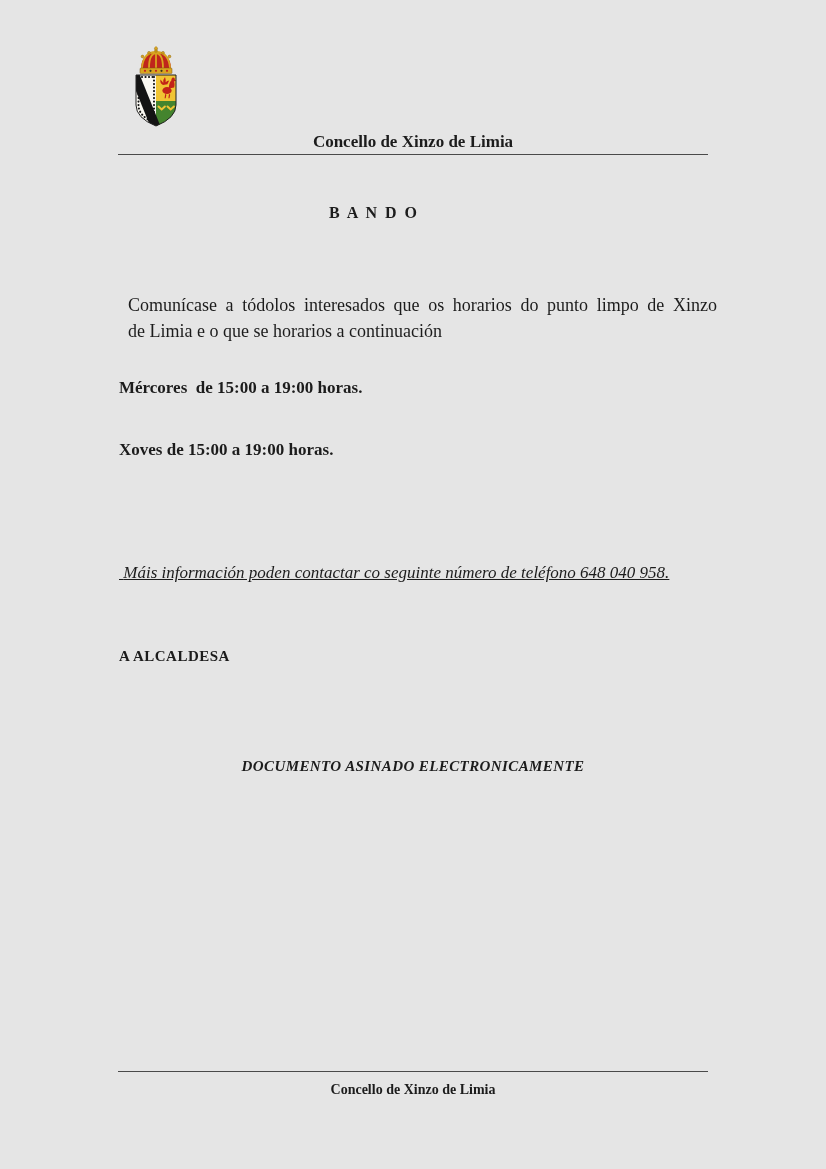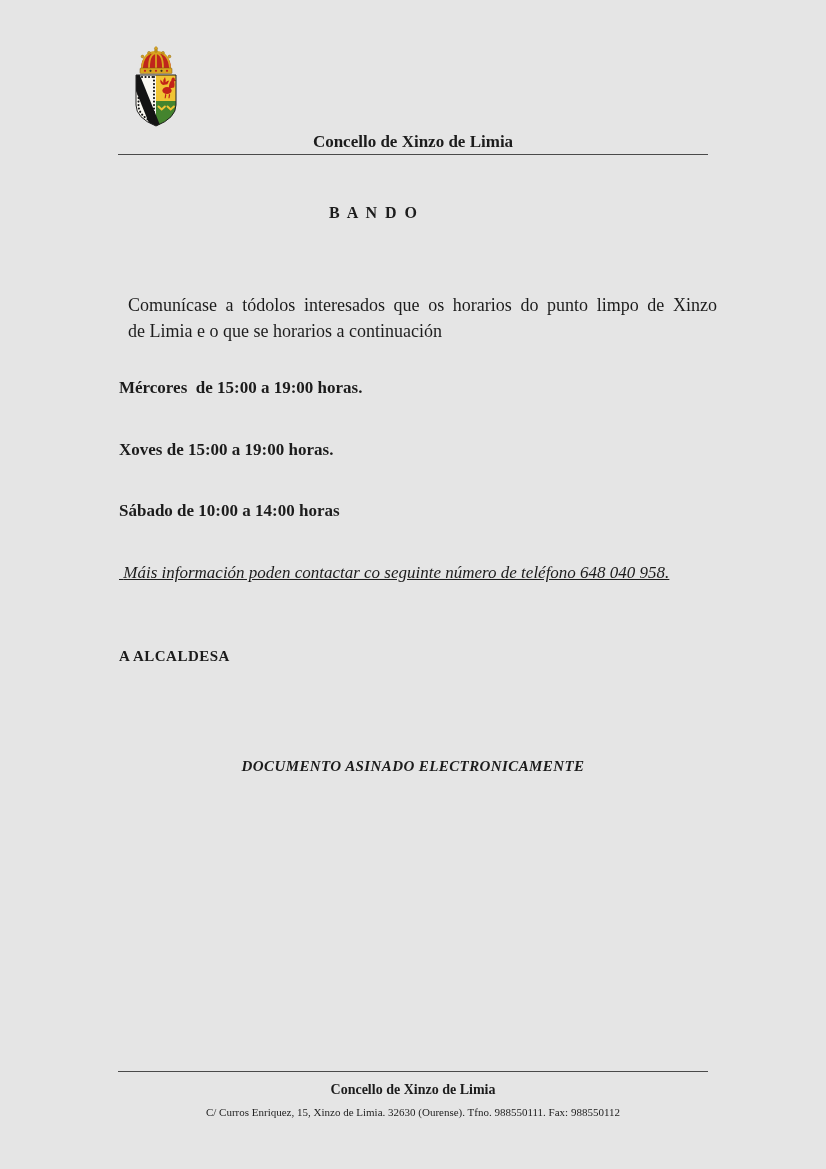--- a/index.html
+++ b/index.html
@@ -198,25 +198,23 @@
 
   <div class="abs bando-title">B A N D O</div>
 
   <div class="abs intro">
     <div class="intro-line-1">Comunícase a tódolos interesados que os horarios do punto limpo de Xinzo</div>
     <div class="intro-line-2">de Limia e o que se horarios a continuación</div>
   </div>
 
   <div class="abs schedule-line schedule-0">Mércores  de 15:00 a 19:00 horas.</div>
   <div class="abs schedule-line schedule-1">Xoves de 15:00 a 19:00 horas.</div>
-  <div class="abs schedule-line schedule-2">Sábado de 10:00 a 14:00 horas</div>
 
   <div class="abs contact-note"> Máis información poden contactar co seguinte número de teléfono 648 040 958.</div>
 
   <div class="abs signature-title">A ALCALDESA</div>
 
   <div class="abs esignature-note">DOCUMENTO ASINADO ELECTRONICAMENTE</div>
 
   <div class="abs rule footer-rule"></div>
   <div class="abs footer-title">Concello de Xinzo de Limia</div>
-  <div class="abs footer-address">C/ Curros Enriquez, 15, Xinzo de Limia. 32630 (Ourense). Tfno. 988550111. Fax: 988550112</div>
 
 </div>
 
 </body></html>

